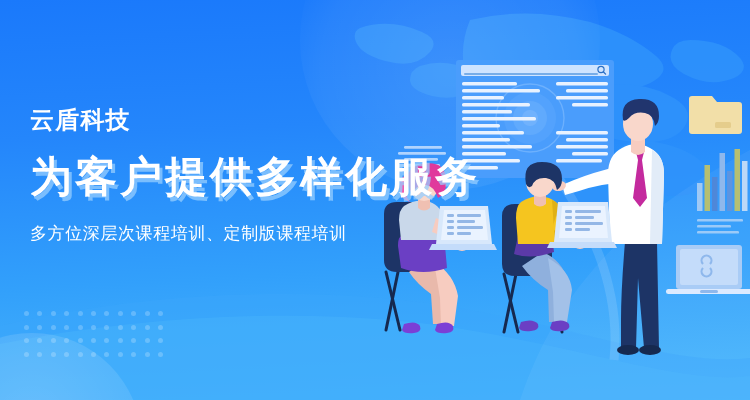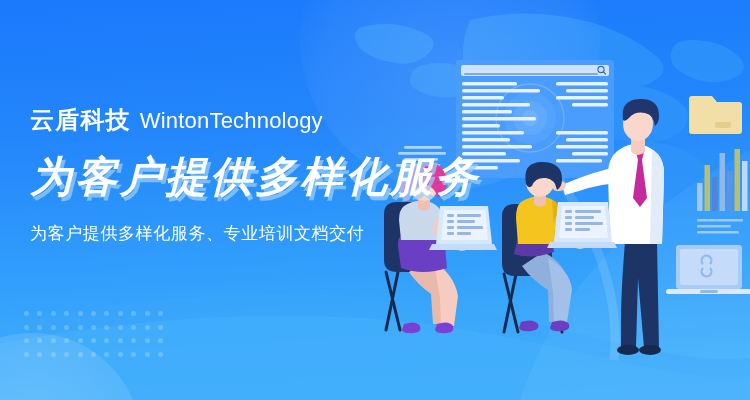--- a/index.html
+++ b/index.html
@@ -38,21 +38,21 @@
   .text-block{position:absolute;left:30px;top:104px;}
   .brand{
     display:flex;align-items:baseline;gap:9px;
     color:#ffffff;white-space:nowrap;
   }
   .brand .cn{font-size:24px;font-weight:700;letter-spacing:1.2px;}
   .brand .en{font-size:22px;font-weight:400;letter-spacing:.2px;}
 
   .headline{
     margin-top:13px;
-    font-size:42px;font-weight:700;font-style:italic;
+    font-size:42px;font-weight:700;
     color:#ffffff;letter-spacing:3px;white-space:nowrap;
     text-shadow:3px 4px 0 rgba(150,205,255,.75);
   }
 
   .sub{
     margin-top:16px;color:#ffffff;
     font-size:17px;line-height:25px;letter-spacing:.6px;white-space:nowrap;
   }
 
   
@@ -333,23 +333,22 @@
         <rect x="575" y="228" width="15" height="3" rx="1.3"></rect>
       </g>
       <path d="M550 242 h64 l3 6 h-70z" fill="#c4dcfa"></path>
     </g>
   </svg>
 
   <div class="text-block">
 
     <div class="brand">
       <span class="cn">云盾科技</span>
-      <span class="en">WintonTechnology</span>
     </div>
 
     <div class="headline">为客户提供多样化服务</div>
 
     <div class="sub">
-      <div>为客户提供多样化服务、专业培训文档交付</div>
+      <div>多方位深层次课程培训、定制版课程培训</div>
     </div>
   </div>
 
 </div>
 
 </body></html>

